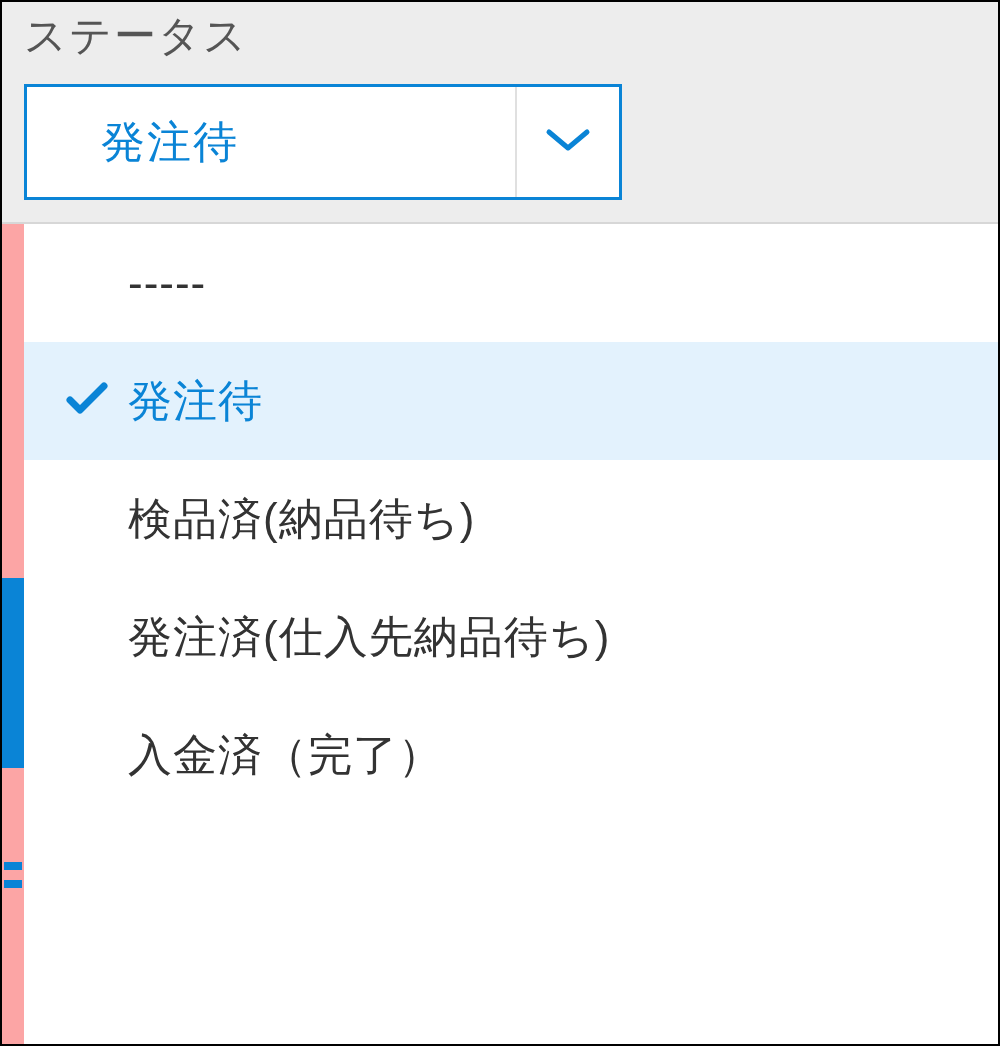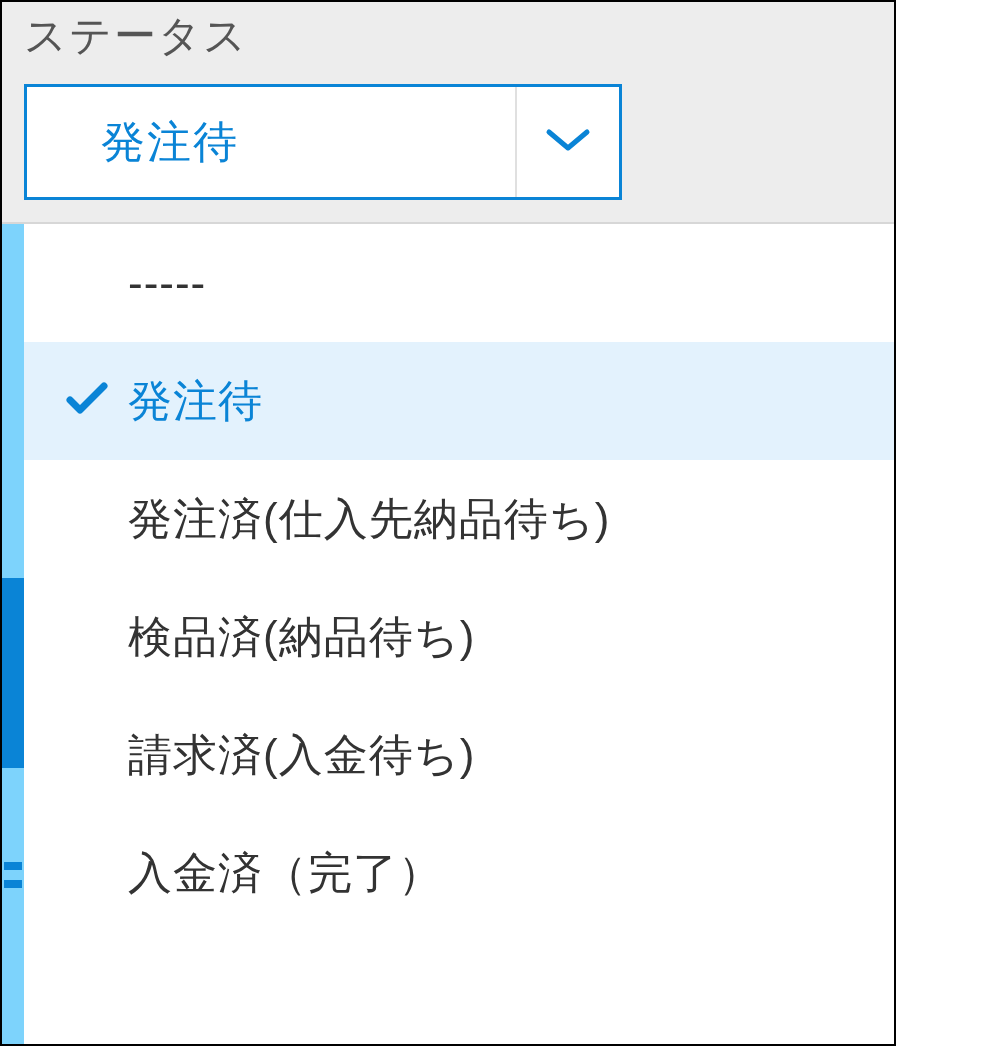--- a/index.html
+++ b/index.html
@@ -5,24 +5,24 @@
     * { box-sizing: border-box; margin: 0; padding: 0; }
     html, body {
       width: 1000px;
       height: 1046px;
       font-family: "Hiragino Kaku Gothic ProN", "Meiryo", "MS PGothic", sans-serif;
       background: #ffffff;
       overflow: hidden;
     }
     .frame {
       position: relative;
-      width: 896px;
+      width: 1000px;
       height: 1046px;
       border: 2px solid #000000;
-      background: #7dd3fc;
+      background: #fca5a5;
     }
     .header-area {
       position: absolute;
       left: 0;
       top: 0;
       right: 0;
       height: 222px;
       background: #ededed;
       border-bottom: 2px solid #d7d7d7;
     }
@@ -157,28 +157,24 @@
     <div class="option selected">
       <span class="check">
         <svg viewBox="0 0 42 36">
             <polyline points="4,20 14,30 38,6" fill="none" stroke="#0a84d6" stroke-width="7" stroke-linecap="round" stroke-linejoin="round"></polyline>
           </svg>
       </span>
       <span>発注待</span>
     </div>
     <div class="option">
 
-      <span>発注済(仕入先納品待ち)</span>
-    </div>
-    <div class="option">
-
       <span>検品済(納品待ち)</span>
     </div>
     <div class="option">
 
-      <span>請求済(入金待ち)</span>
+      <span>発注済(仕入先納品待ち)</span>
     </div>
     <div class="option">
 
       <span>入金済（完了）</span>
     </div>
   </div>
 </div>
 
 </body></html>

